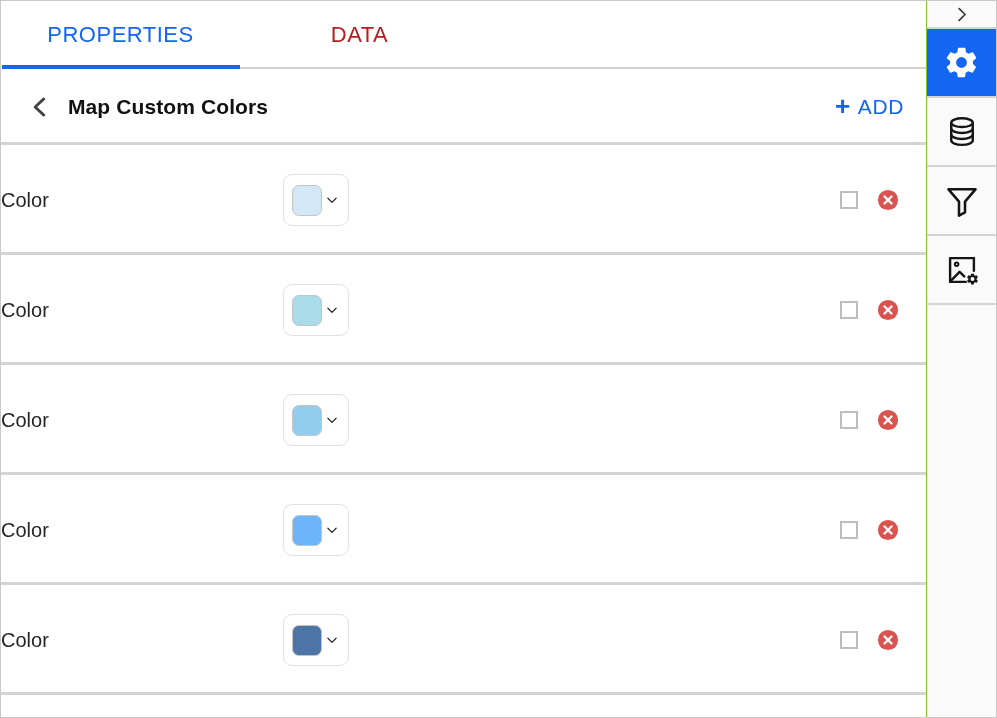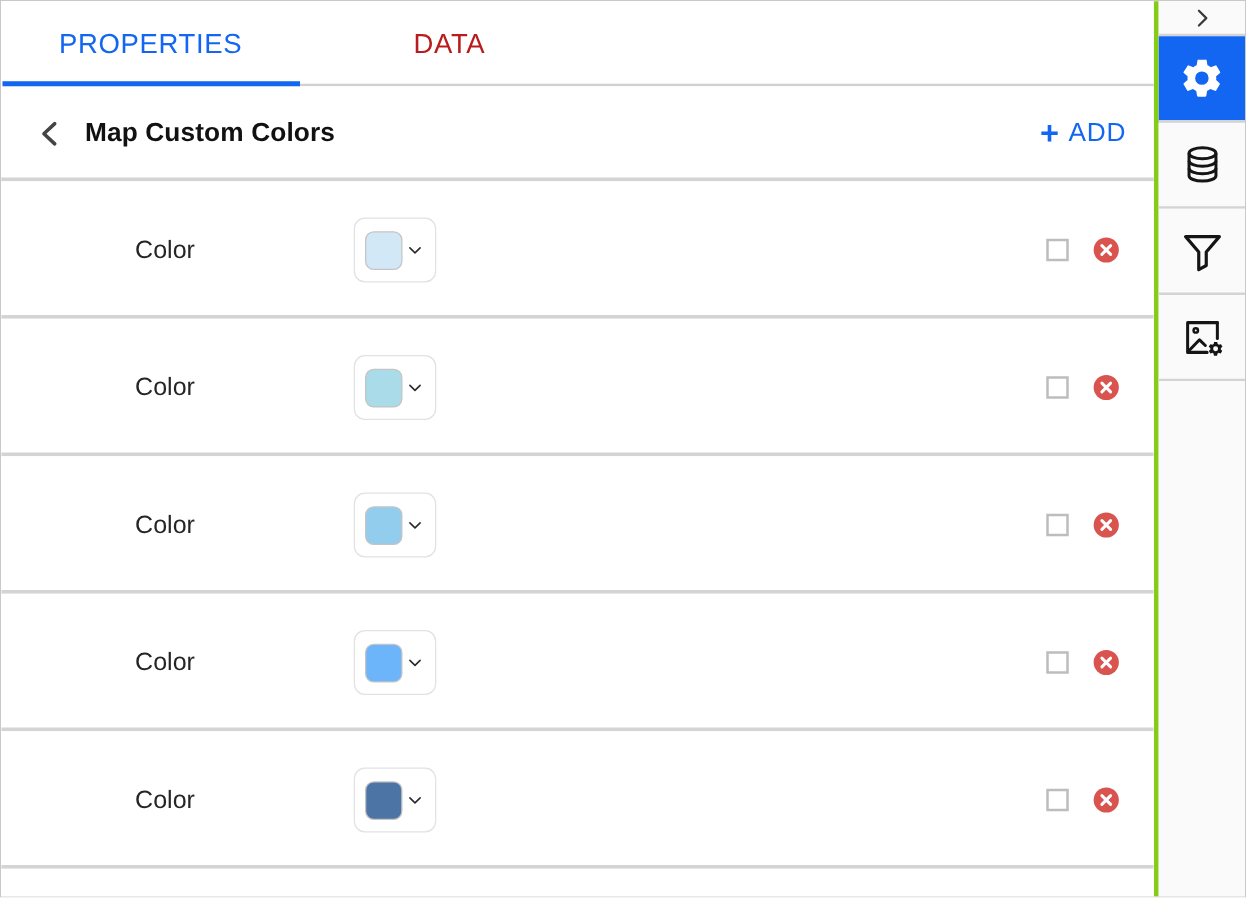--- a/index.html
+++ b/index.html
@@ -21,21 +21,21 @@
     border: 1px solid #c9c9c9;
   }
 
   
   .panel {
     width: 926px;
     height: 716px;
     display: flex;
     flex-direction: column;
     background: #ffffff;
-    border-right: 4px solid #84cc16;
+    border-right: 1px solid #84cc16;
   }
 
   
   .tabbar {
     position: relative;
     height: 68px;
     display: flex;
     align-items: center;
     flex: 0 0 68px;
     background: #ffffff;
@@ -148,21 +148,21 @@
     background: #d4d4d4;
   }
   .row-tail {
     position: relative;
     flex: 1 1 auto;
     background: #ffffff;
   }
 
   .color-label {
     width: 282px;
-    text-align: center;
+    text-align: left;
     padding-right: 20px;
     font-size: 20px;
     color: #252525;
   }
 
   
   .color-picker {
     width: 66px;
     height: 52px;
     border: 1.5px solid #e2e2e2;

